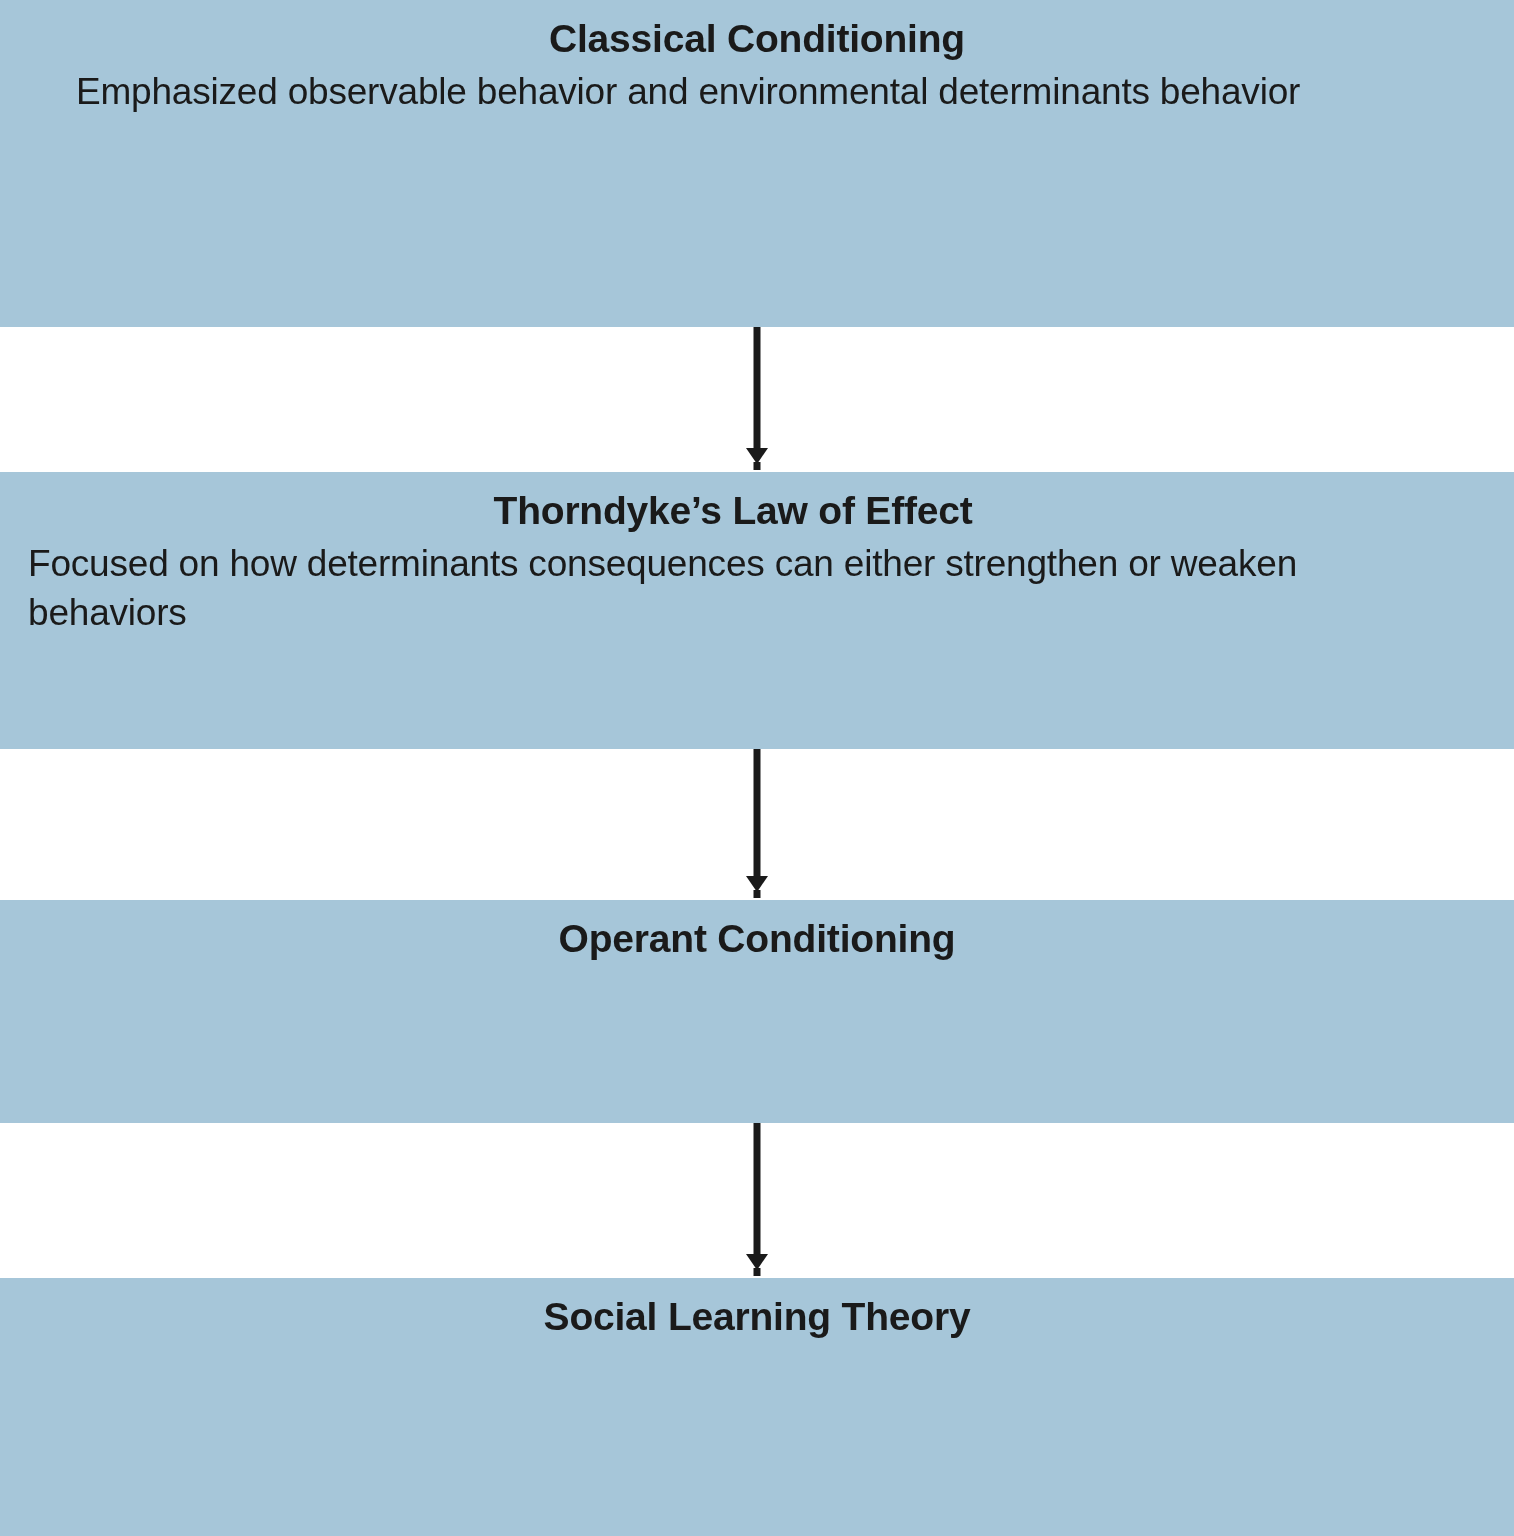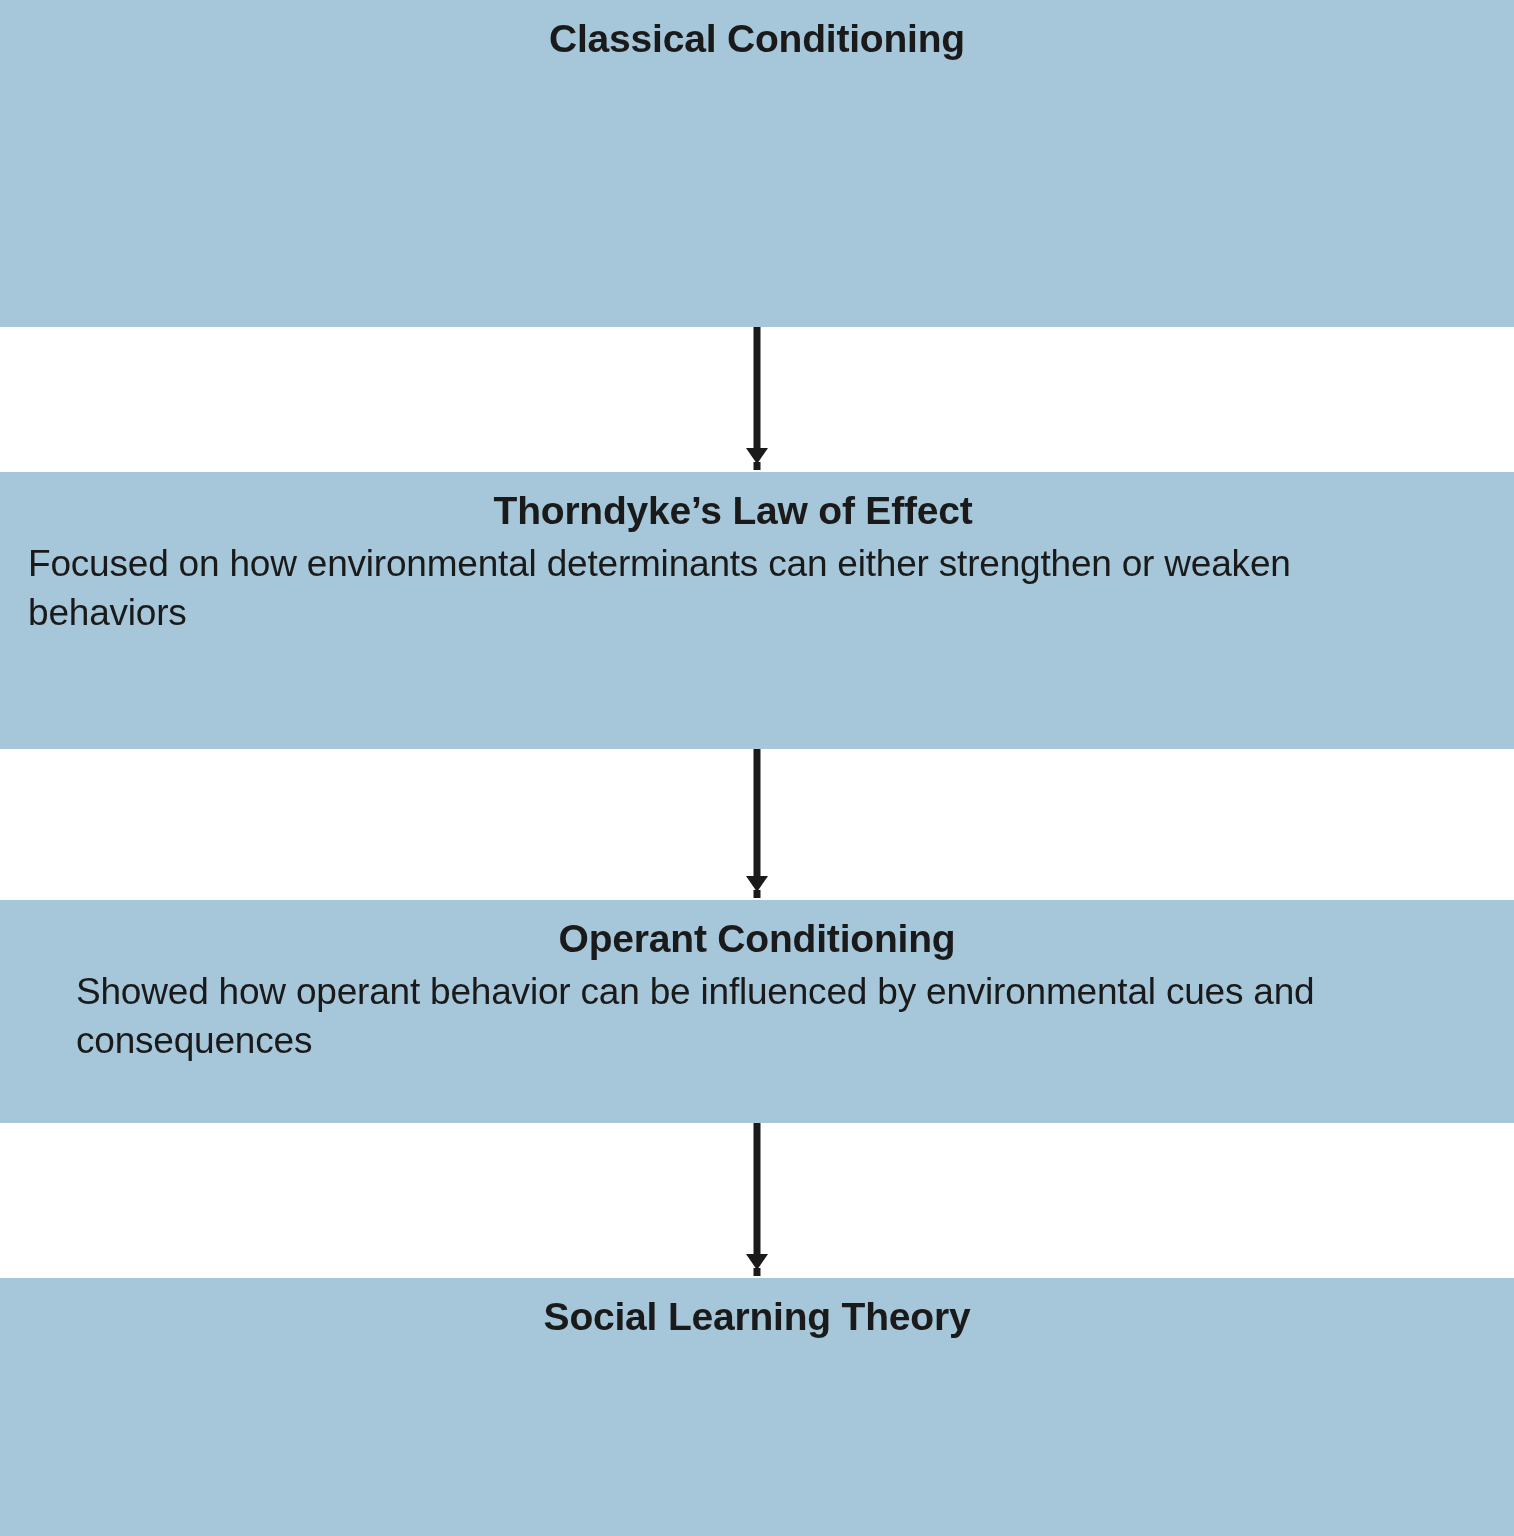--- a/index.html
+++ b/index.html
@@ -89,42 +89,42 @@
   .conn-2 { height: 152px; }
   .conn-3 { height: 155px; }
 </style>
 </head>
 <body>
 
 <div class="flow">
 
   <div class="box box-1">
     <div class="box-title">Classical Conditioning</div>
+    <div class="box-desc">Emphasized observable behavior and environmental determinants behavior</div>
   </div>
 
   <div class="connector conn-1">
     <div class="stem"></div>
     <div class="head"></div>
     <div class="cap"></div>
   </div>
 
   <div class="box box-2">
     <div class="box-title">Thorndyke’s Law of Effect</div>
-    <div class="box-desc">Focused on how environmental determinants can either strengthen or weaken behaviors</div>
+    <div class="box-desc">Focused on how determinants consequences can either strengthen or weaken behaviors</div>
   </div>
 
   <div class="connector conn-2">
     <div class="stem"></div>
     <div class="head"></div>
     <div class="cap"></div>
   </div>
 
   <div class="box box-3">
     <div class="box-title">Operant Conditioning</div>
-    <div class="box-desc">Showed how operant behavior can be influenced by environmental cues and consequences</div>
   </div>
 
   <div class="connector conn-3">
     <div class="stem"></div>
     <div class="head"></div>
     <div class="cap"></div>
   </div>
 
   <div class="box box-4">
     <div class="box-title">Social Learning Theory</div>

